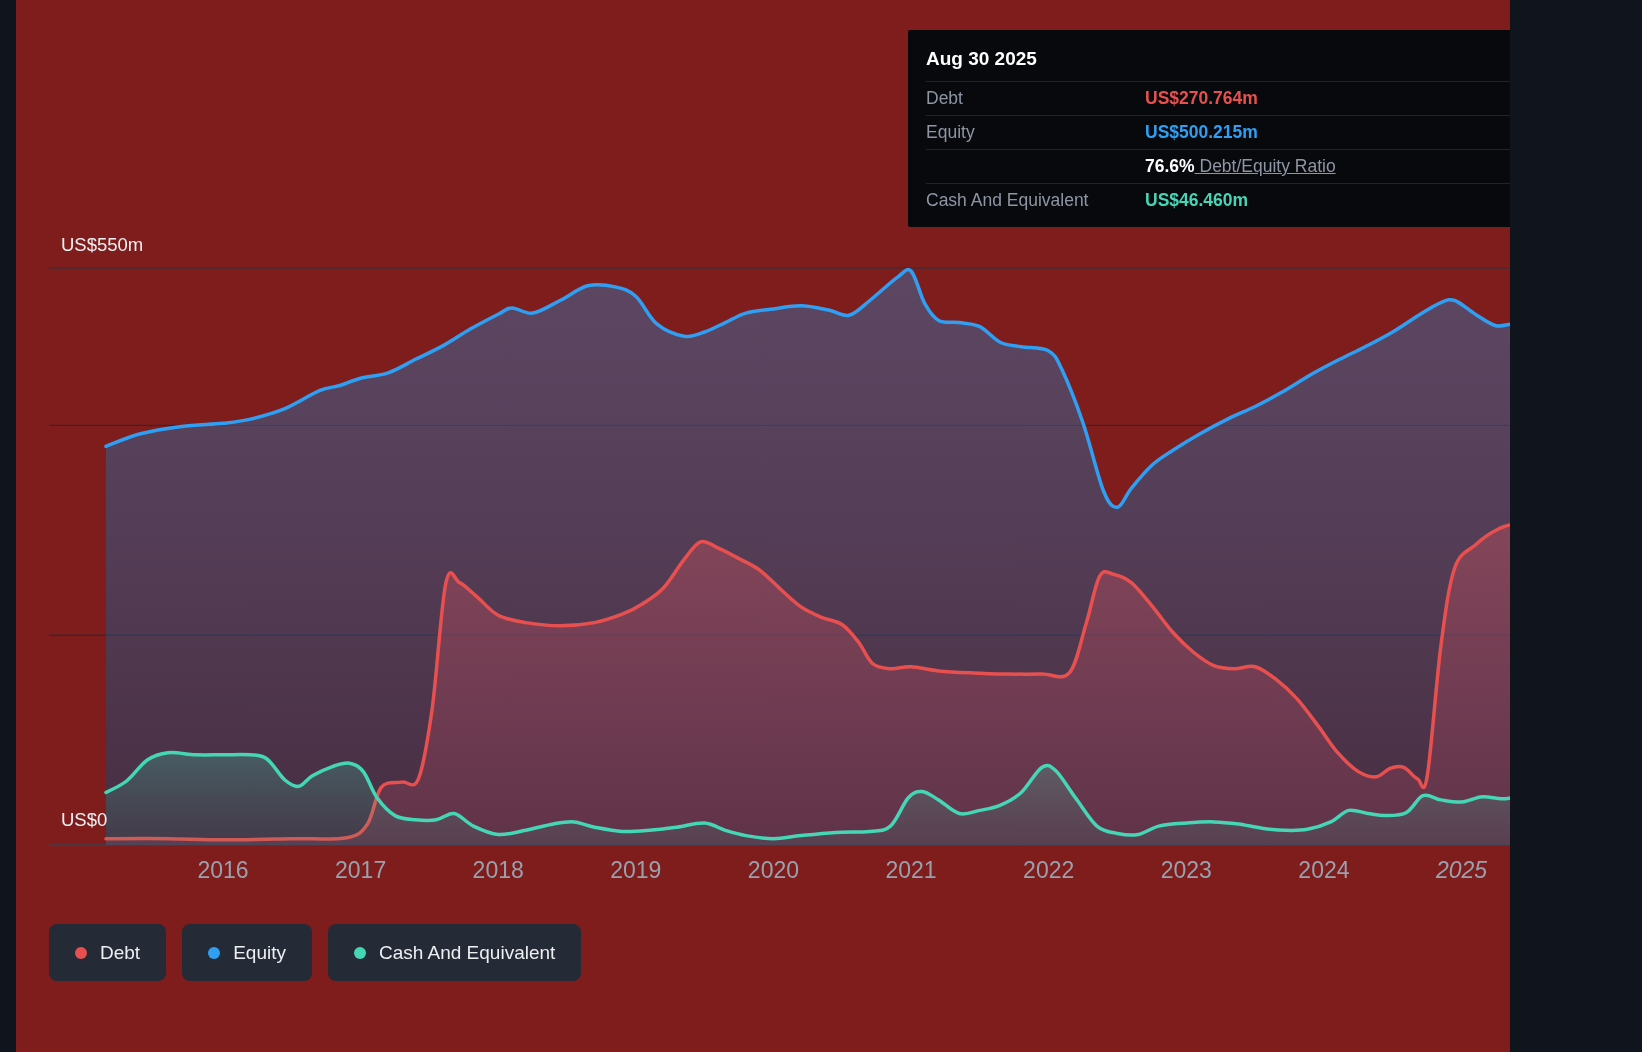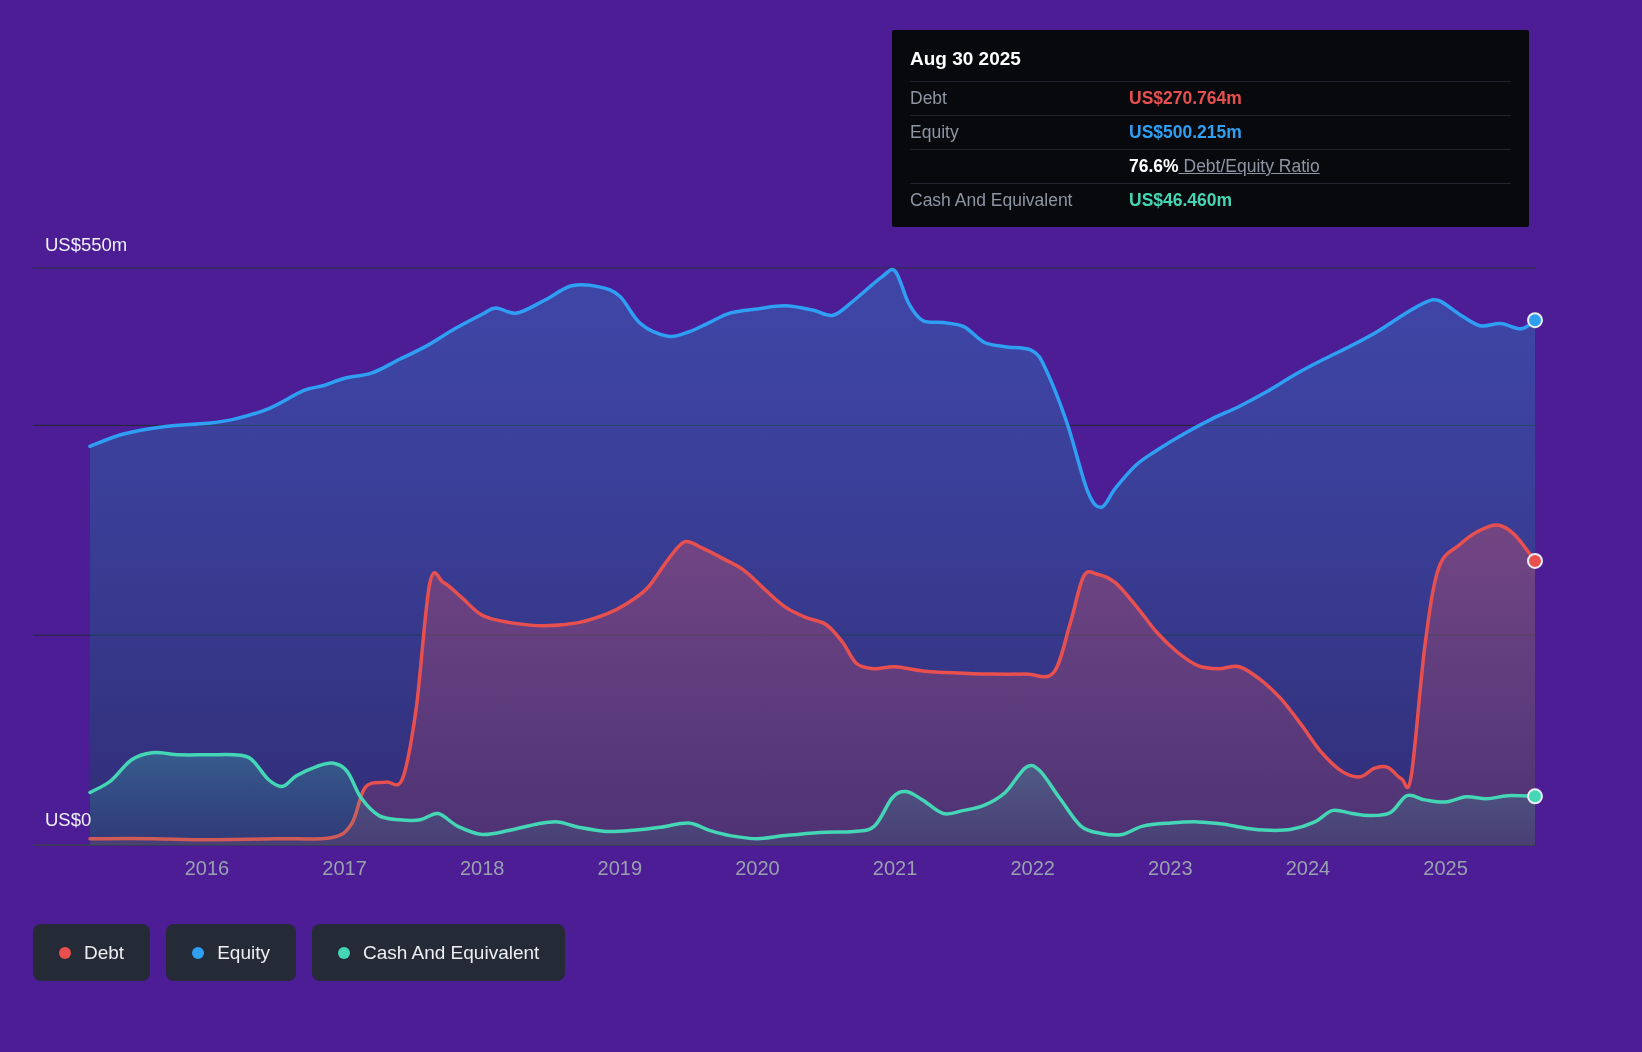--- a/index.html
+++ b/index.html
@@ -1,39 +1,40 @@
 <!DOCTYPE html>
 <html><head>
 <meta charset="utf-8">
 <style>
   html,body{margin:0;padding:0;background:#10141c;}
   .root{
-    position:relative;width:1642px;height:1052px;overflow:hidden;
-    background:#4c1d95;
+    position:relative;width:1494px;height:1052px;overflow:hidden;
+    background:#7f1d1d;
     font-family:"Liberation Sans", sans-serif;
+    margin-left:16px;
     -webkit-font-smoothing:antialiased;
   }
   svg.chart{position:absolute;left:0;top:0;}
   
   .tooltip{
     position:absolute;left:892px;top:30px;width:637px;box-sizing:border-box;
     background:#07090d;padding:8px 18px 10px;border-radius:2px;z-index:5;
   }
   .tt-title{font-size:19px;font-weight:700;color:#ffffff;padding:10px 0 11px;}
   .tt-row{display:flex;align-items:center;min-height:33px;border-top:1px solid #20252d;font-size:17.5px;}
   .tt-label{width:219px;flex:none;color:#8e95a3;}
   .tt-value{font-weight:700;}
   .tt-ratio b{color:#ffffff;font-weight:700;}
   .tt-ratio .rest{color:#8e95a3;font-weight:400;text-decoration:underline;}
   
   .ylabel{position:absolute;left:45px;color:#eef1f5;font-size:18.5px;font-weight:500;z-index:2;}
   .ylabel.top{top:234px;}
   .ylabel.bottom{top:809px;}
   .xticks{position:absolute;left:0;top:857px;width:100%;height:30px;z-index:2;}
-  .xtick{position:absolute;top:0;transform:translateX(-50%);color:#99a1ae;font-size:20px;}
+  .xtick{position:absolute;top:0;transform:translateX(-50%);color:#99a1ae;font-size:23px;}
   
   .legend{position:absolute;left:33px;top:924px;display:flex;gap:16px;z-index:3;}
   .pill{
     display:flex;align-items:center;gap:13px;background:#242a36;border-radius:8px;
     padding:0 26px;height:57px;color:#edeff2;font-size:19px;cursor:pointer;
   }
   .dot{width:12px;height:12px;border-radius:50%;flex:none;}
 </style>
 </head>
 <body>
@@ -95,21 +96,21 @@
   <div class="xticks" id="xticks">
       <span class="xtick" style="left: 206.976px;">2016</span>
       <span class="xtick" style="left: 344.595px;">2017</span>
       <span class="xtick" style="left: 482.214px;">2018</span>
       <span class="xtick" style="left: 619.833px; text-align: center;">2019</span>
       <span class="xtick" style="left: 757.452px;">2020</span>
       <span class="xtick" style="left: 895.071px;">2021</span>
       <span class="xtick" style="left: 1032.69px;">2022</span>
       <span class="xtick" style="left: 1170.31px;">2023</span>
       <span class="xtick" style="left: 1307.93px;">2024</span>
-      <span class="xtick" style="left: 1445.55px;">2025</span>
+      <span class="xtick" style="left: 1445.55px; font-style: italic;">2025</span>
     </div>
 
   <div class="legend">
     <div class="pill">
       <span class="dot" style="background: rgb(232, 80, 79);"></span>
       <span>Debt</span>
     </div>
     <div class="pill">
       <span class="dot" style="background: rgb(47, 159, 243);"></span>
       <span>Equity</span>

